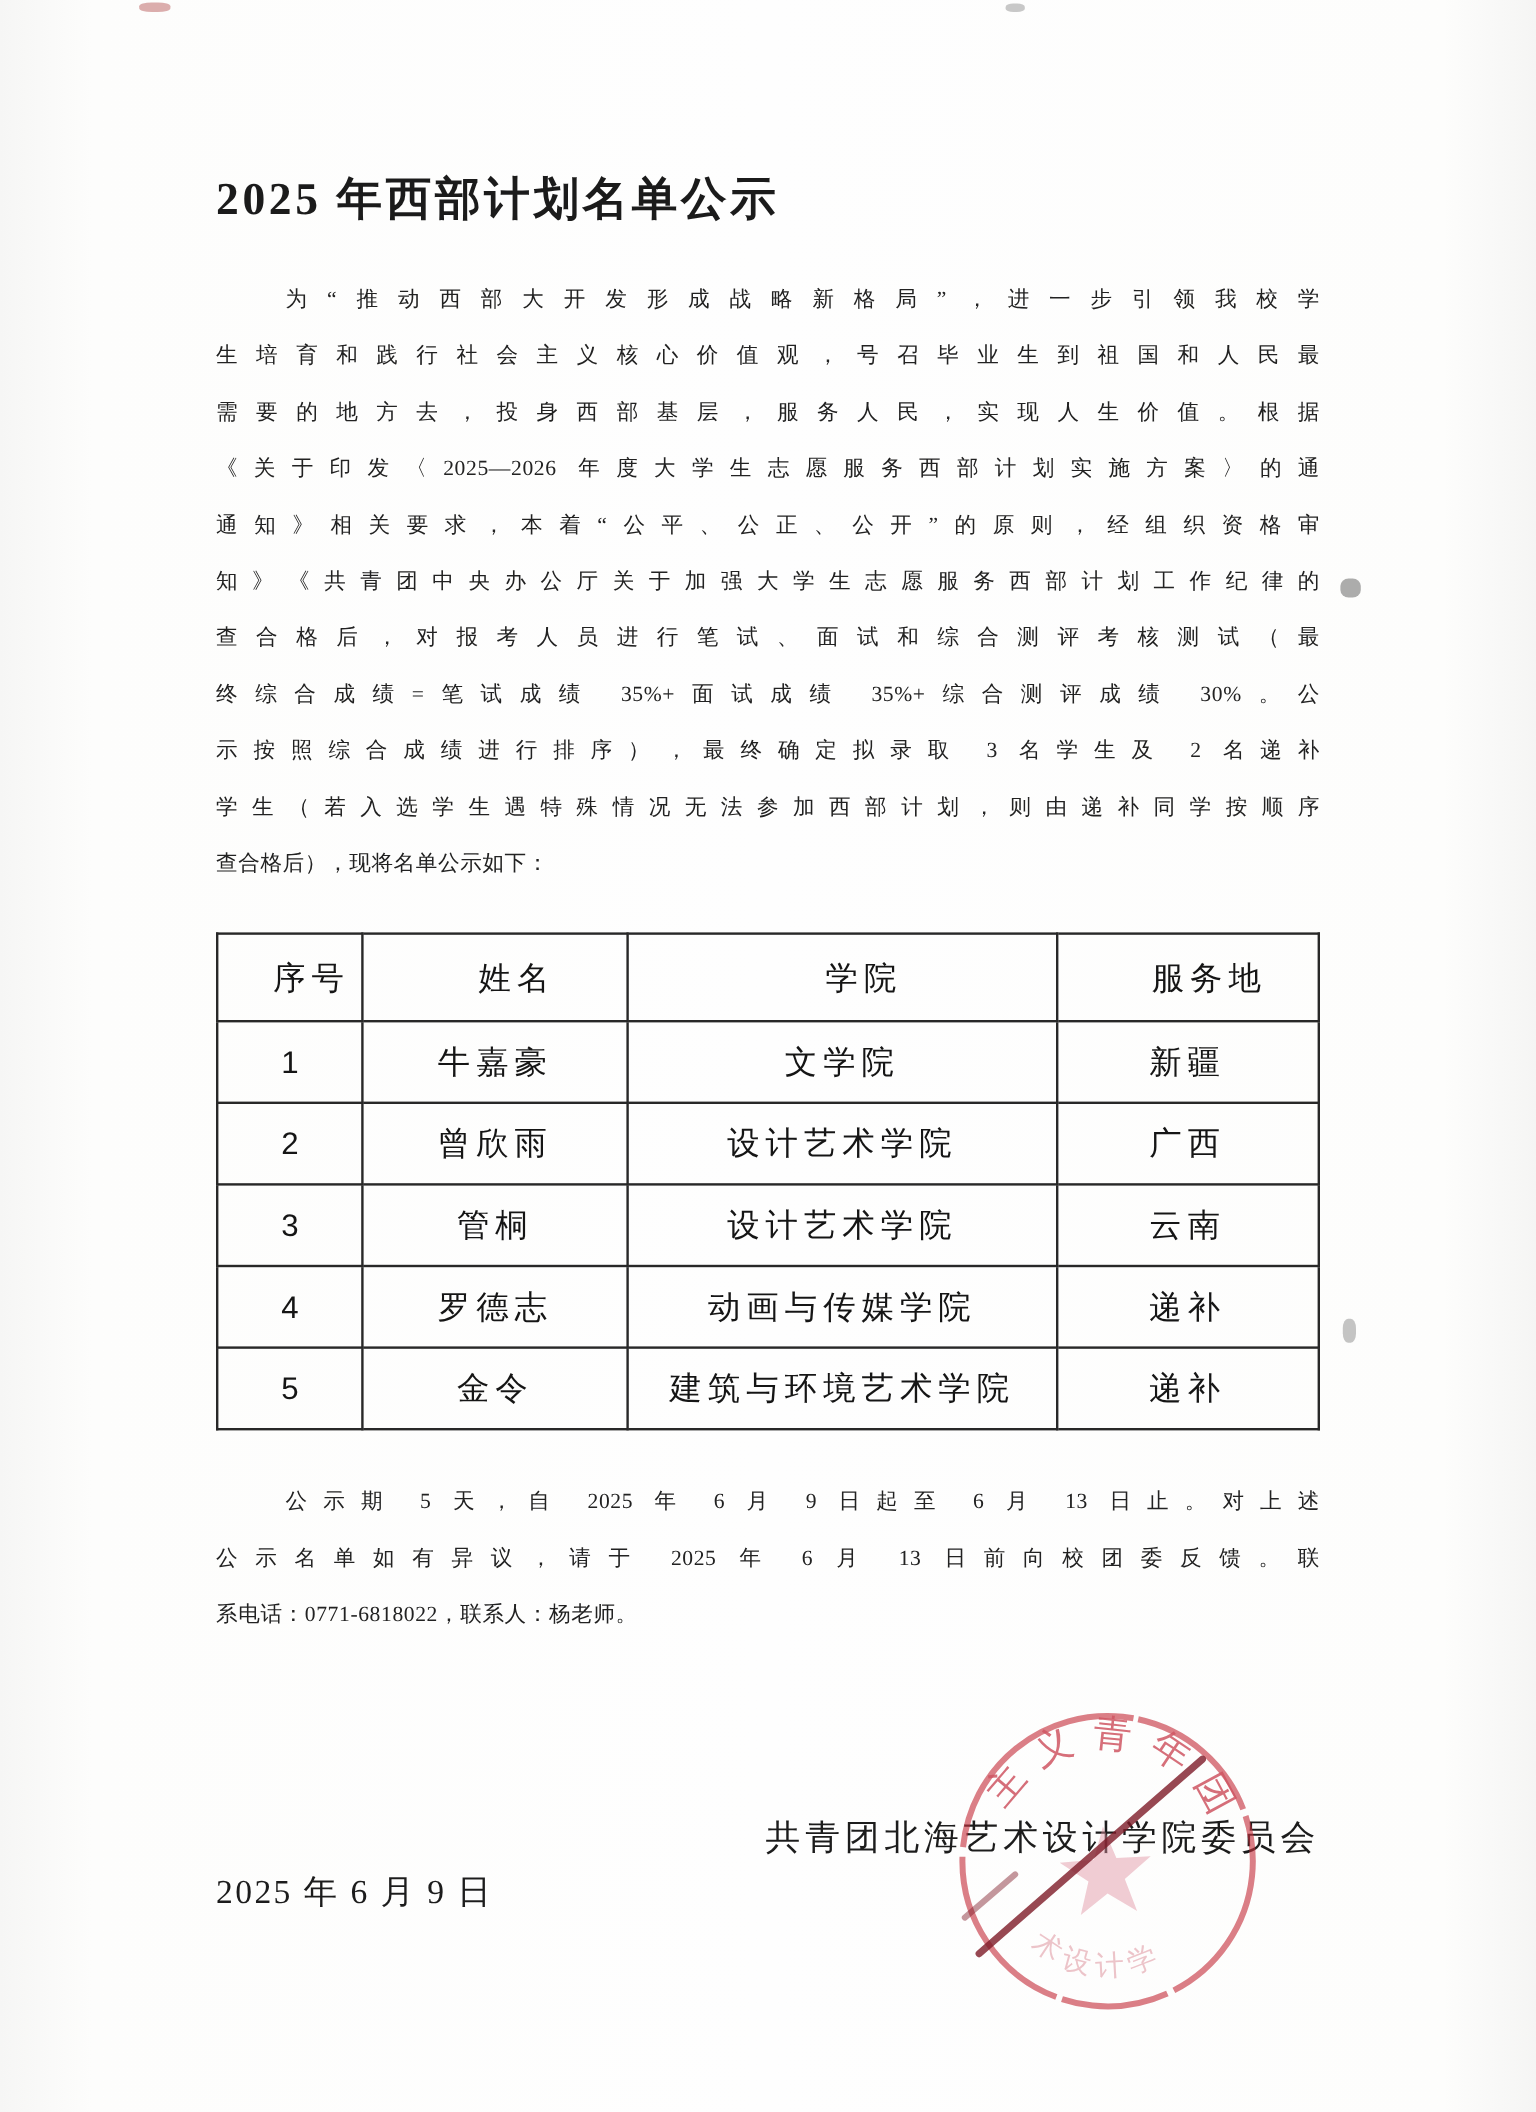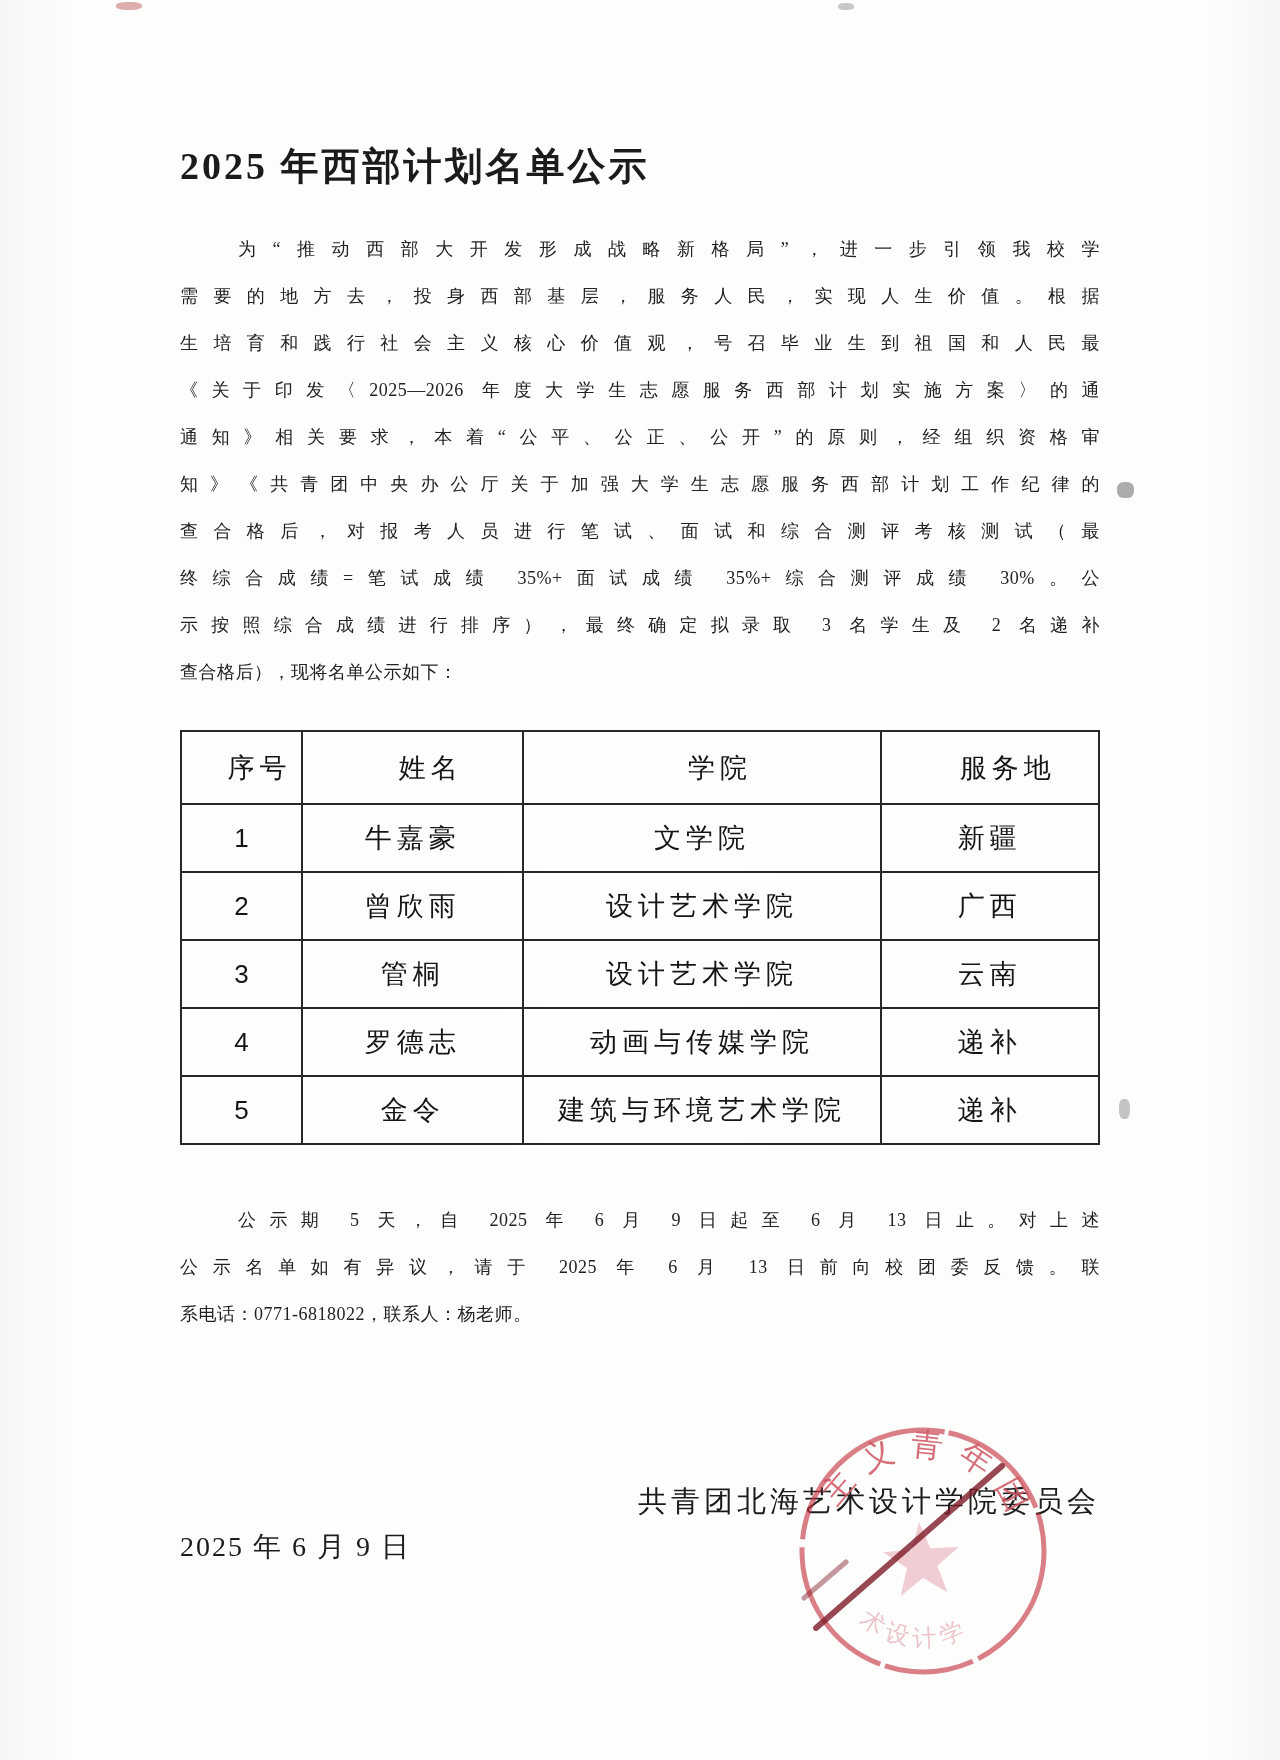--- a/index.html
+++ b/index.html
@@ -36,21 +36,21 @@
     border:2.5px solid #282828; text-align:center; vertical-align:middle;
     font-size:27px; font-weight:400; color:#151515; letter-spacing:5px;
     padding:0;
   }
   table.roster th { height:71px;padding-left:36px; }
   table.roster td { height:66px; }
   table.roster td:first-child { letter-spacing:0; font-family:"Liberation Sans","DejaVu Sans",sans-serif; font-size:26px; }
   col.c-no { width:13.2%; } col.c-name { width:24.1%; }
   col.c-college { width:38.9%; } col.c-place { width:23.8%; }
 
-  .closing { margin-top:52px; }
+  .closing { margin-top:36px; }
 
   .signature { margin-top:140px; }
   .sig-org {
     text-align:right; font-size:29px; letter-spacing:4px;
     height:46px; line-height:46px; color:#1c1c1c;
   }
   .sig-date {
     padding-right:96px; font-size:28px; letter-spacing:2px;
     height:46px; line-height:46px; color:#1c1c1c;
   }
@@ -67,28 +67,29 @@
 <body>
 
 <div id="page">
 
   <div class="content">
 
     <h1 class="doc-title">2025 年西部计划名单公示</h1>
 
     <div class="para">
       <div class="line first">为“推动西部大开发形成战略新格局”，进一步引领我校学</div>
+      <div class="line">生培育和践行社会主义核心价值观，号召毕业生到祖国和人民最</div>
       <div class="line">需要的地方去，投身西部基层，服务人民，实现人生价值。根据</div>
-      <div class="line">生培育和践行社会主义核心价值观，号召毕业生到祖国和人民最</div>
       <div class="line">《关于印发〈2025—2026 年度大学生志愿服务西部计划实施方案〉的通</div>
       <div class="line">通知》相关要求，本着“公平、公正、公开”的原则，经组织资格审</div>
       <div class="line">知》《共青团中央办公厅关于加强大学生志愿服务西部计划工作纪律的</div>
       <div class="line">查合格后，对报考人员进行笔试、面试和综合测评考核测试（最</div>
       <div class="line">终综合成绩=笔试成绩 35%+面试成绩 35%+综合测评成绩 30%。公</div>
       <div class="line">示按照综合成绩进行排序），最终确定拟录取 3 名学生及 2 名递补</div>
+      <div class="line">学生（若入选学生遇特殊情况无法参加西部计划，则由递补同学按顺序</div>
       <div class="line open-end">查合格后），现将名单公示如下：</div>
     </div>
 
     <table class="roster">
       <colgroup>
         <col class="c-no">
           <col class="c-name">
           <col class="c-college">
           <col class="c-place">
       </colgroup>

